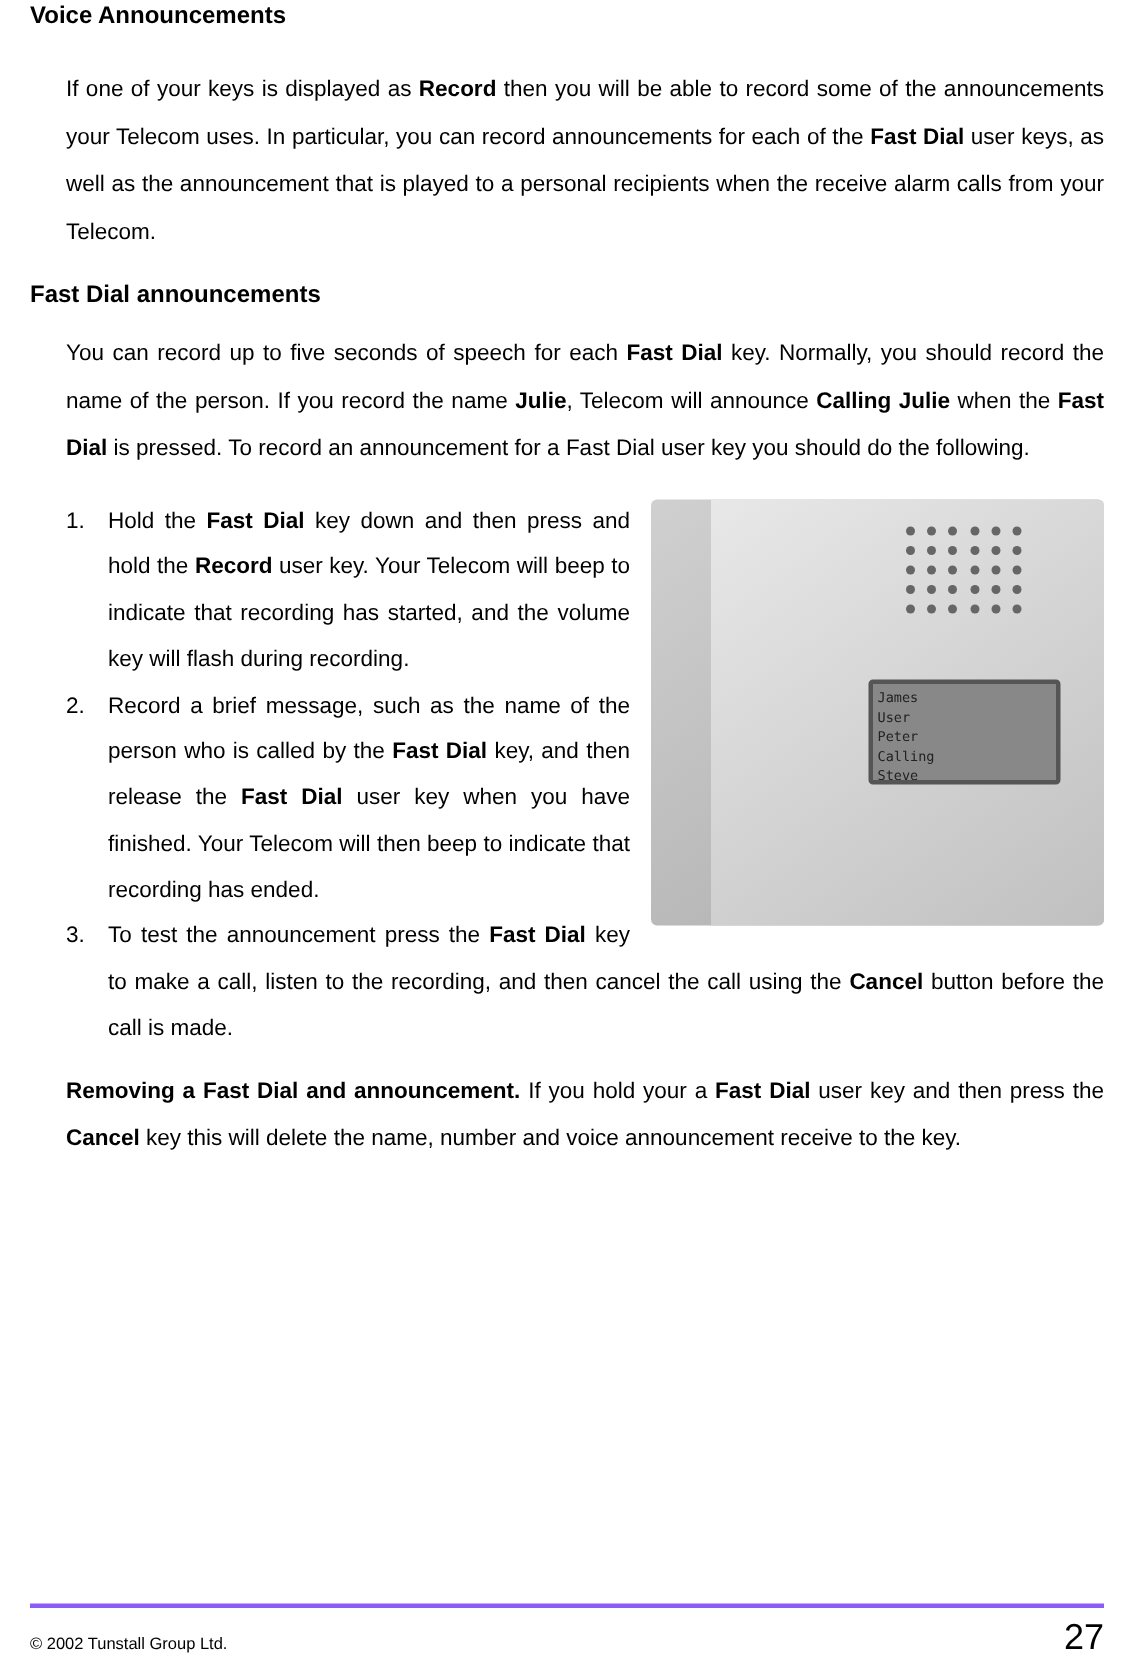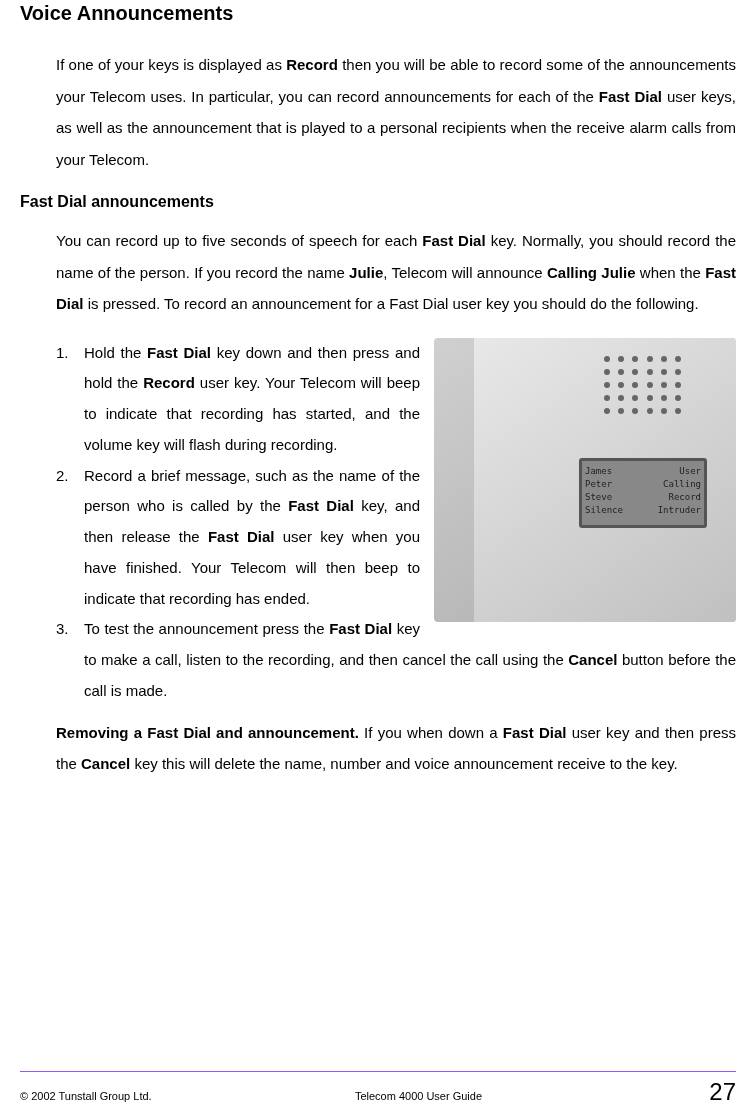--- a/index.html
+++ b/index.html
@@ -6,26 +6,26 @@
     body {
       width: 756px;
       height: 1116px;
       background: #fff;
       font-family: Verdana, Geneva, sans-serif;
       color: #000;
       position: relative;
       padding: 2px 20px 0 20px;
     }
     .section-title {
-      font-size: 20px;
+      font-size: 16px;
       font-weight: bold;
       margin-bottom: 24px;
     }
     .body-indent {
-      margin-left: 36px;
+      margin-left: 24px;
       margin-right: 0;
     }
     .para {
       font-size: 15px;
       line-height: 2.1;
       text-align: justify;
       margin-bottom: 18px;
     }
     .subsection-title {
       font-size: 16px;
@@ -78,21 +78,21 @@
       background: #888;
       border: 3px solid #555;
       border-radius: 3px;
       font-family: monospace;
       font-size: 9px;
       color: #222;
       padding: 4px 3px;
       line-height: 1.45;
       overflow: hidden;
     }
-    .device-screen .row { display: flex; justify-content: space-between; white-space: pre; }
+    .device-screen .row { display: flex; justify-content: space-between; white-space: pre; flex-direction: column; }
     .speaker-dots {
       position: absolute;
       top: 18px;
       left: 170px;
       width: 80px;
       height: 60px;
       display: grid;
       grid-template-columns: repeat(6, 1fr);
       grid-template-rows: repeat(5, 1fr);
       gap: 5px;
@@ -104,21 +104,21 @@
       font-size: 15px;
       line-height: 2.1;
       text-align: justify;
       margin-top: 10px;
     }
     .footer {
       position: absolute;
       bottom: 10px;
       left: 20px;
       right: 20px;
-      border-top: 1px solid #8b5cf6;
+      border-top: 3px solid #8b5cf6;
       padding-top: 6px;
       display: flex;
       justify-content: space-between;
       align-items: baseline;
       font-size: 11px;
     }
     .footer .center { text-align: center; flex: 1; }
     .footer .pagenum { font-size: 24px; font-weight: normal; margin-left: 24px; }
   </style>
 </head>
@@ -183,21 +183,20 @@
         </div>
         <ol class="steps" id="steps-list" style="display: block;">
           <li style="display: block; padding-left: 28px; text-indent: -28px;"><span style="display: inline-block; width: 28px; text-indent: 0px;">1.  </span><span>Hold the </span><span class="bold">Fast Dial</span><span> key down and then press and hold the </span><span class="bold">Record</span><span> user key. Your Telecom will beep  to indicate that recording has started, and the volume key will flash during recording.</span></li>
           <li style="display: block; padding-left: 28px; text-indent: -28px;"><span style="display: inline-block; width: 28px; text-indent: 0px;">2.  </span><span>Record a brief message, such as the name of the person who is called by the </span><span class="bold">Fast Dial</span><span> key, and then release the </span><span class="bold">Fast Dial</span><span> user key when you have finished. Your Telecom will then beep to indicate that recording has ended.</span></li>
           <li style="display: block; padding-left: 28px; text-indent: -28px;"><span style="display: inline-block; width: 28px; text-indent: 0px;">3.  </span><span>To test the announcement press the </span><span class="bold">Fast Dial</span><span> key to make a call, listen to the recording, and then cancel the call using the </span><span class="bold">Cancel</span><span> button before the call is made.</span></li>
         </ol>
     </div>
   </div>
 
   <p class="removing-para">
-    <span class="italic-bold">Removing a Fast Dial and announcement.</span><span> If you when down a </span><span class="bold">Fast Dial</span><span> user key and then press the </span><span class="bold">Cancel</span><span> key this will delete the name, number and voice announcement receive to the key.</span>
+    <span class="italic-bold">Removing a Fast Dial and announcement.</span><span> If you hold your a </span><span class="bold">Fast Dial</span><span> user key and then press the </span><span class="bold">Cancel</span><span> key this will delete the name, number and voice announcement receive to the key.</span>
   </p>
 </div>
 
 <div class="footer">
   <span>© 2002 Tunstall Group Ltd.</span>
-  <span class="center">Telecom 4000 User Guide</span>
   <span class="pagenum">27</span>
 </div>
 
 </body></html>

